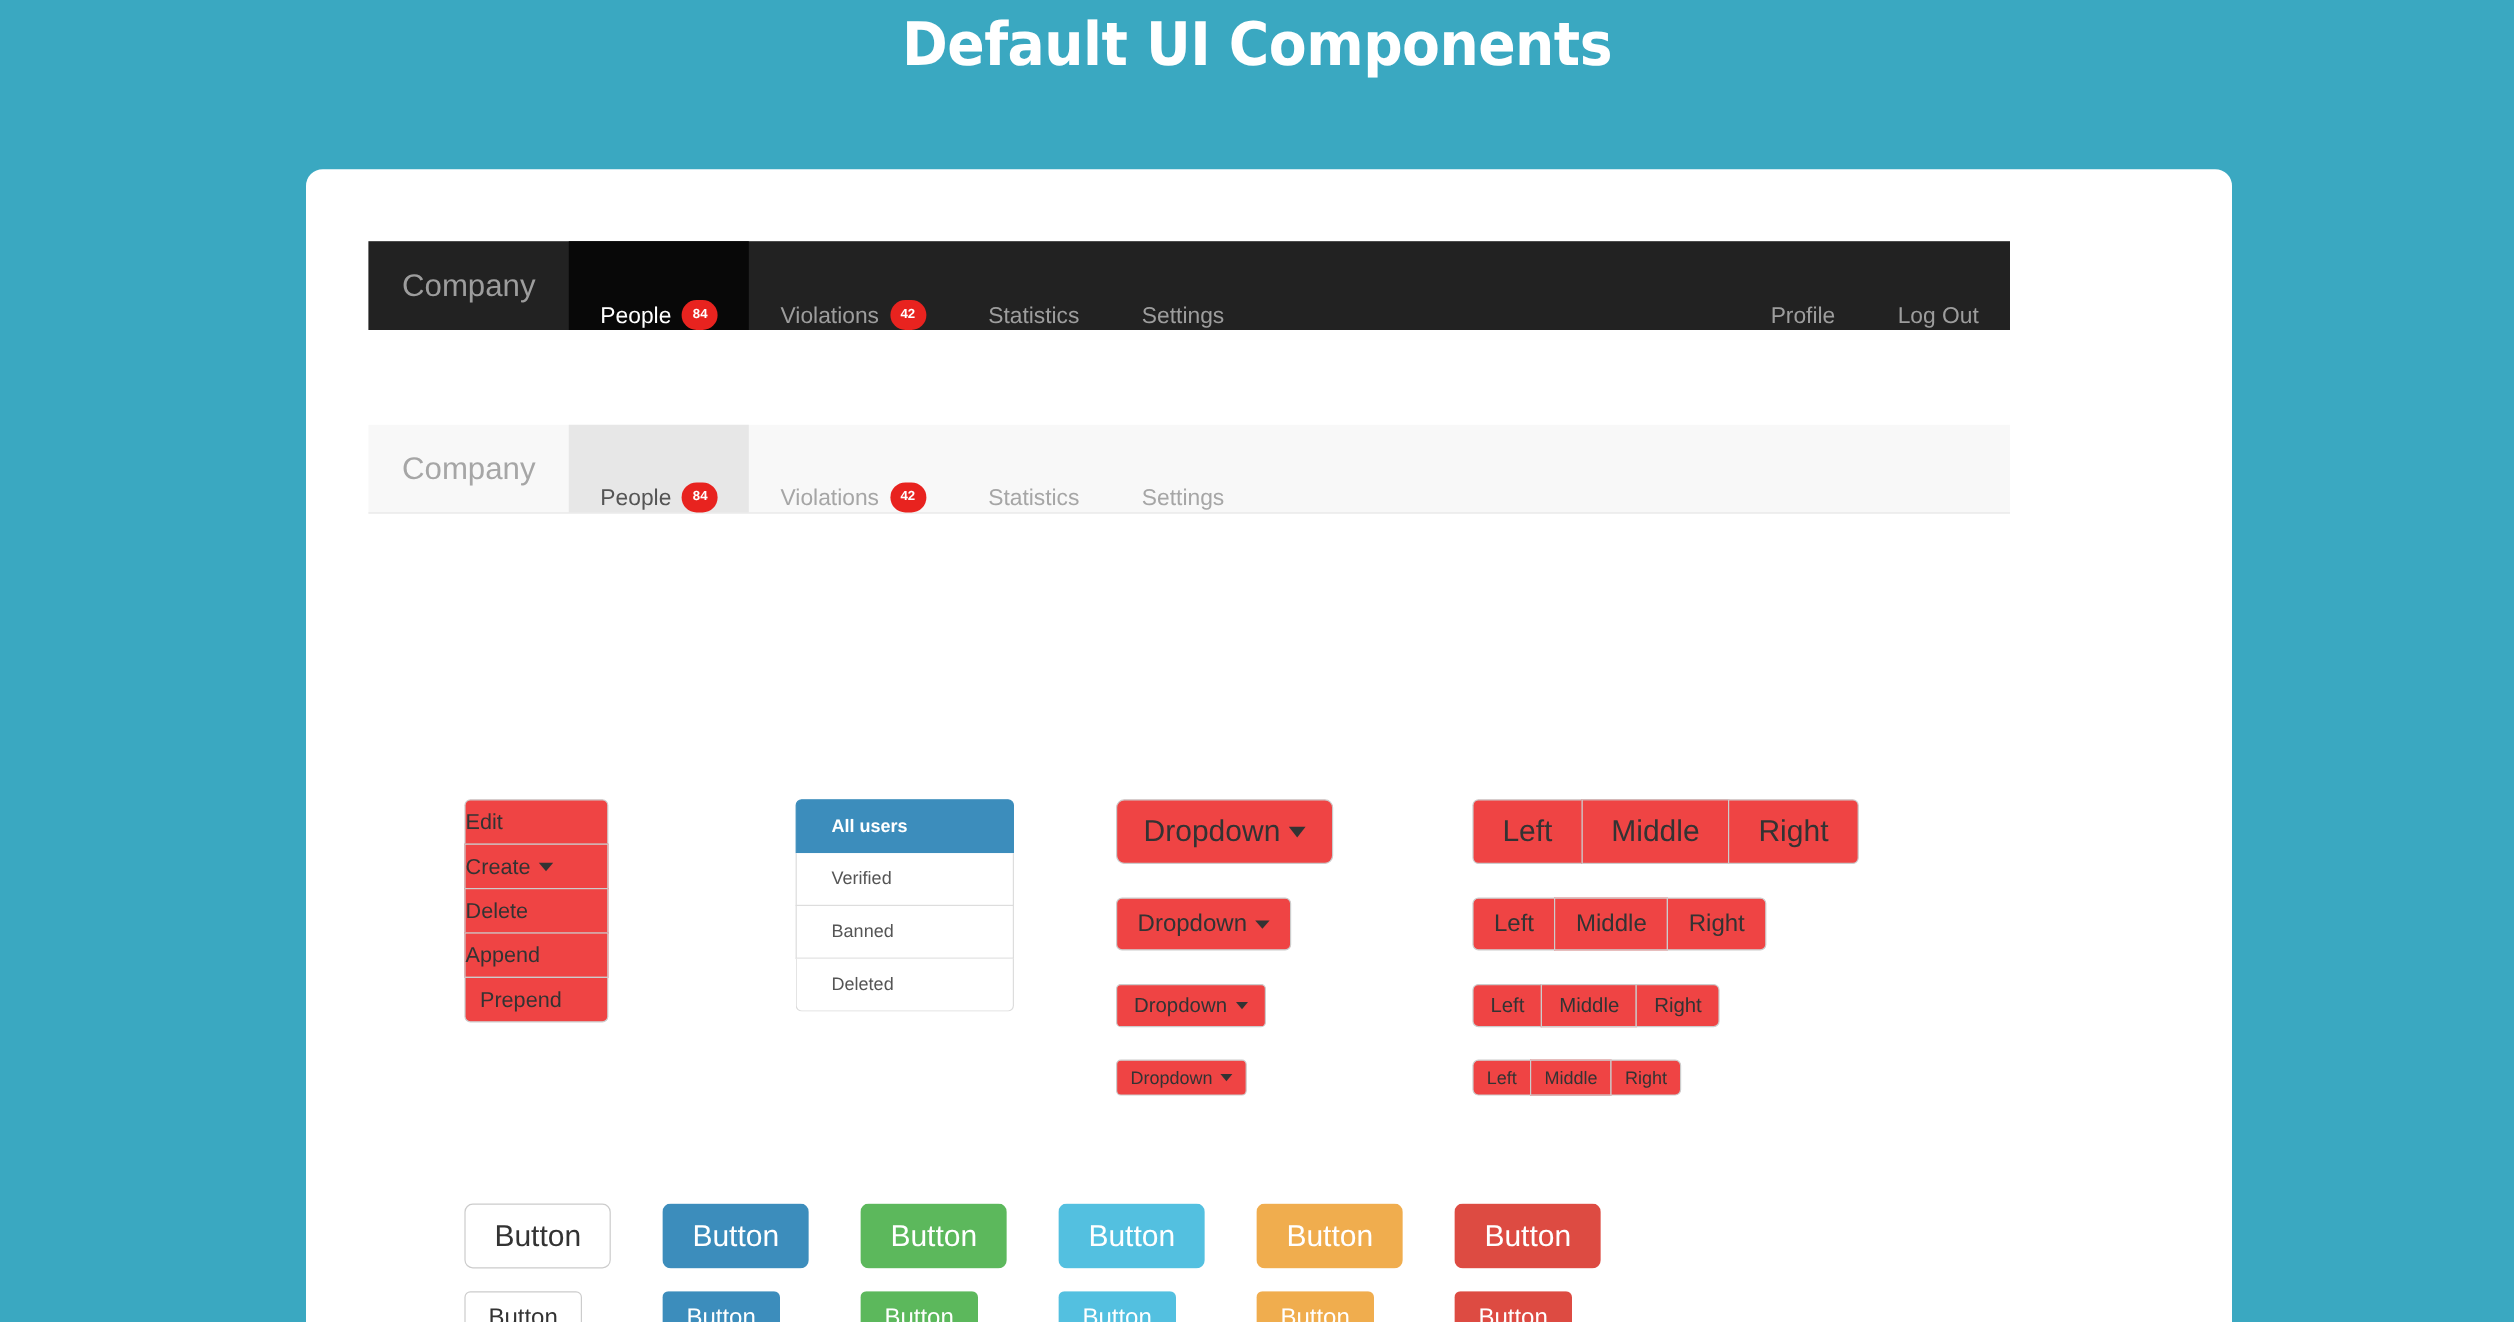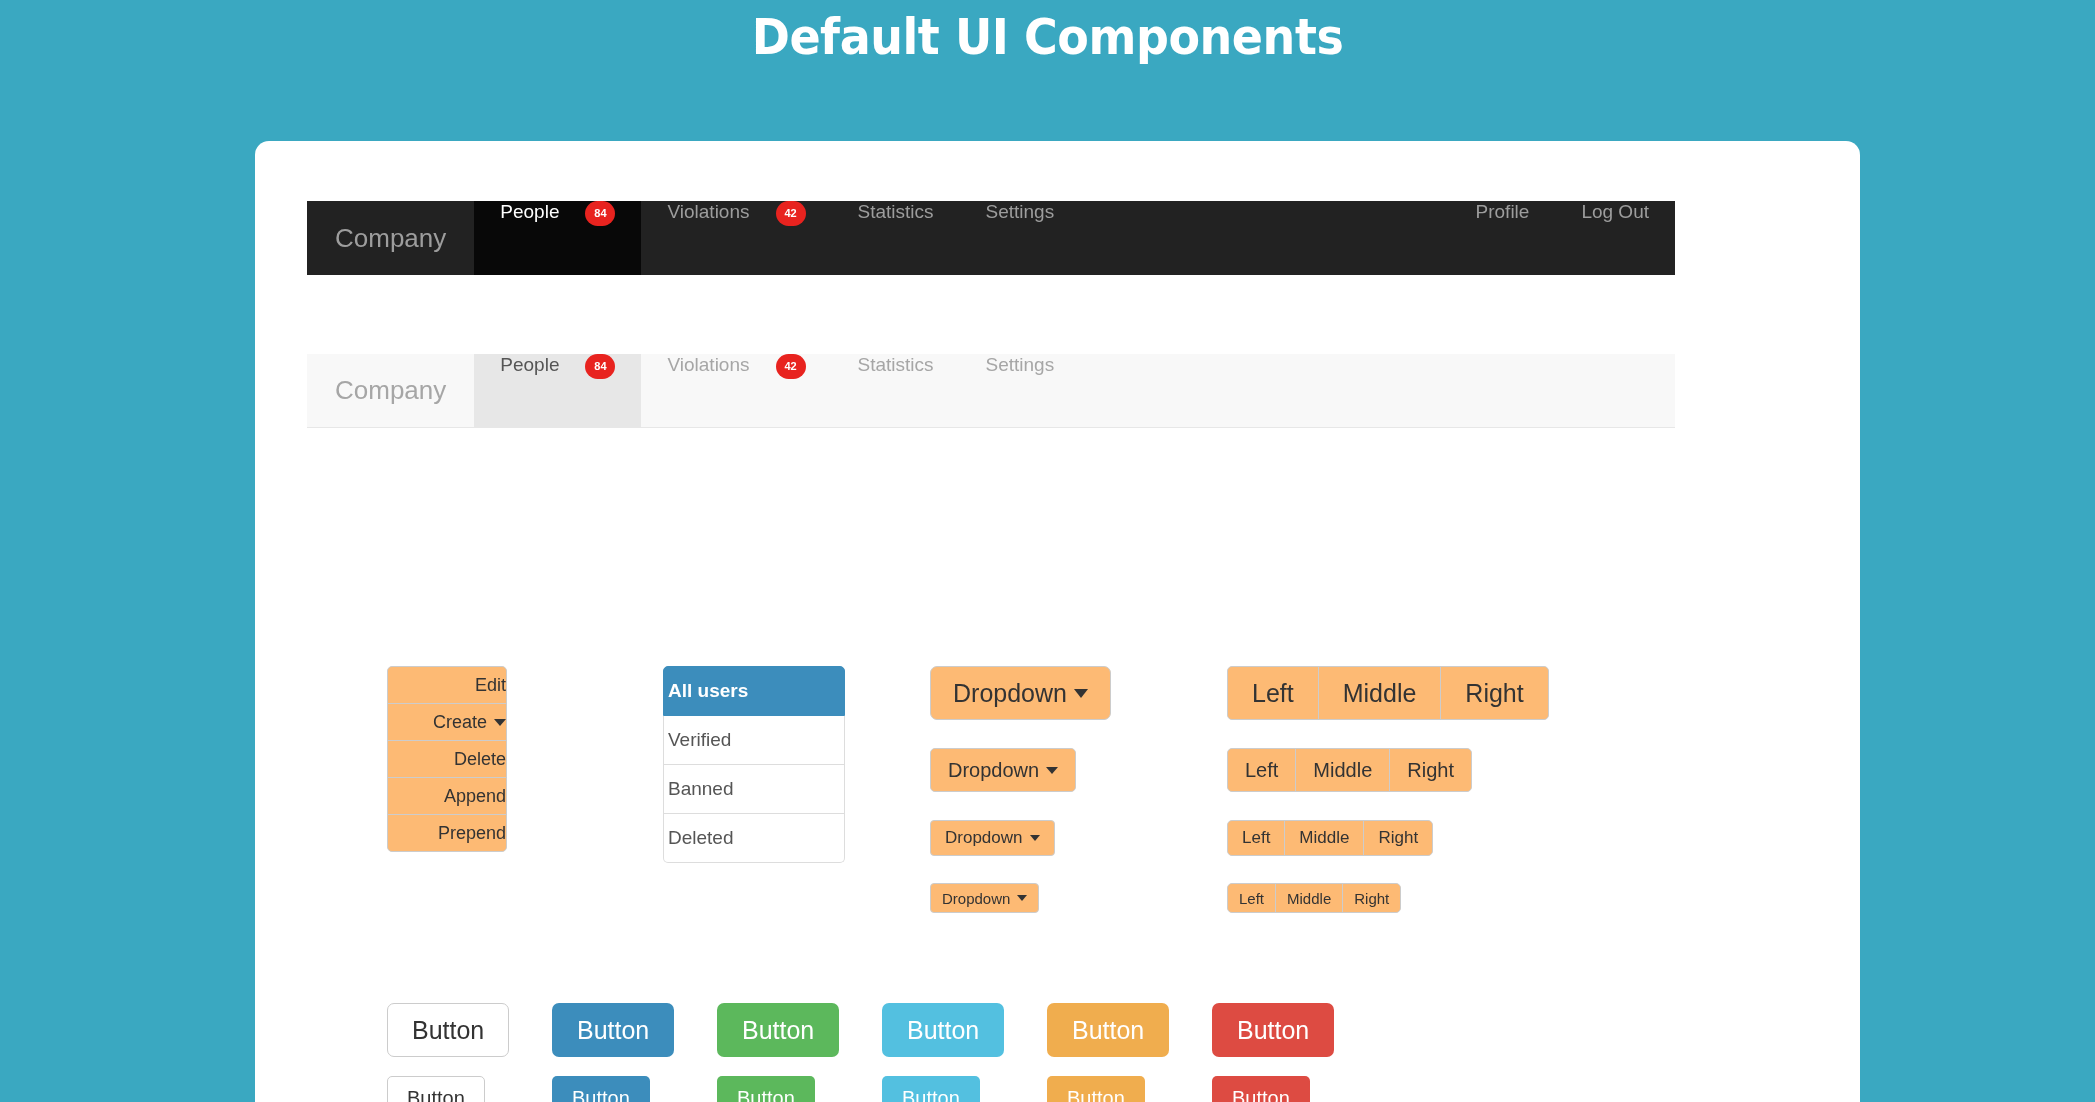--- a/index.html
+++ b/index.html
@@ -57,21 +57,21 @@
   .nav-brand {
     display: flex; align-items: center;
     padding: 0 28px;
     font-size: 26px;
     white-space: nowrap;
   }
   .navbar-dark  .nav-brand { color: #9d9d9d; }
   .navbar-light .nav-brand { color: #a6a6a6; }
 
   .nav-item {
-    display: flex; align-items: flex-start; gap: 26px;
+    display: flex; align-items: flex-end; gap: 9px;
     padding: 0 26px;
     font-size: 19px;
     white-space: nowrap;
     cursor: pointer;
   }
   .navbar-dark  .nav-item { color: #9d9d9d; }
   .navbar-light .nav-item { color: #a6a6a6; }
   .navbar-dark  .nav-item.active { color: #ffffff; background: #080808; }
   .navbar-light .nav-item.active { color: #555555; background: #e7e7e7; }
 
@@ -116,23 +116,23 @@
   .col { position: absolute; top: 0; }
   .col-vgroup   { left: 132px; }
   .col-listgrp  { left: 408px; }
   .col-dropdown { left: 675px; }
   .col-btngroup { left: 972px; }
 
   
   .btn {
     display: inline-flex;
     align-items: center;
-    justify-content: flex-end;
+    justify-content: flex-start;
     gap: 7px;
-    background: #fdba74;
+    background: #ef4444;
     border: 1px solid #cccccc;
     color: #333333;
     font-family: "Liberation Sans", sans-serif;
     white-space: nowrap;
     cursor: pointer;
   }
   .caret {
     display: inline-block;
     width: 0; height: 0;
     border-left: 6px solid transparent;
@@ -147,22 +147,22 @@
     font-size: 18px;
     border-radius: 0;
     margin-top: -1px;
   }
   .btn-group-vertical .btn:first-child { border-radius: 5px 5px 0 0; margin-top: 0; }
   .btn-group-vertical .btn:last-child  { border-radius: 0 0 5px 5px; padding-left: 12px; }
 
   
   .list-group { width: 182px; }
   .list-group-item {
-    padding: 13px 4px;
-    font-size: 19px;
+    padding: 13px 29px;
+    font-size: 15px;
     color: #555555;
     background: #ffffff;
     border: 1px solid #dddddd;
     border-top-width: 0;
     cursor: pointer;
   }
   .list-group-item:first-child { border-top-width: 1px; border-radius: 5px 5px 0 0; }
   .list-group-item:last-child  { border-radius: 0 0 5px 5px; }
   .list-group-item.active {
     background: #3c8dbc;

